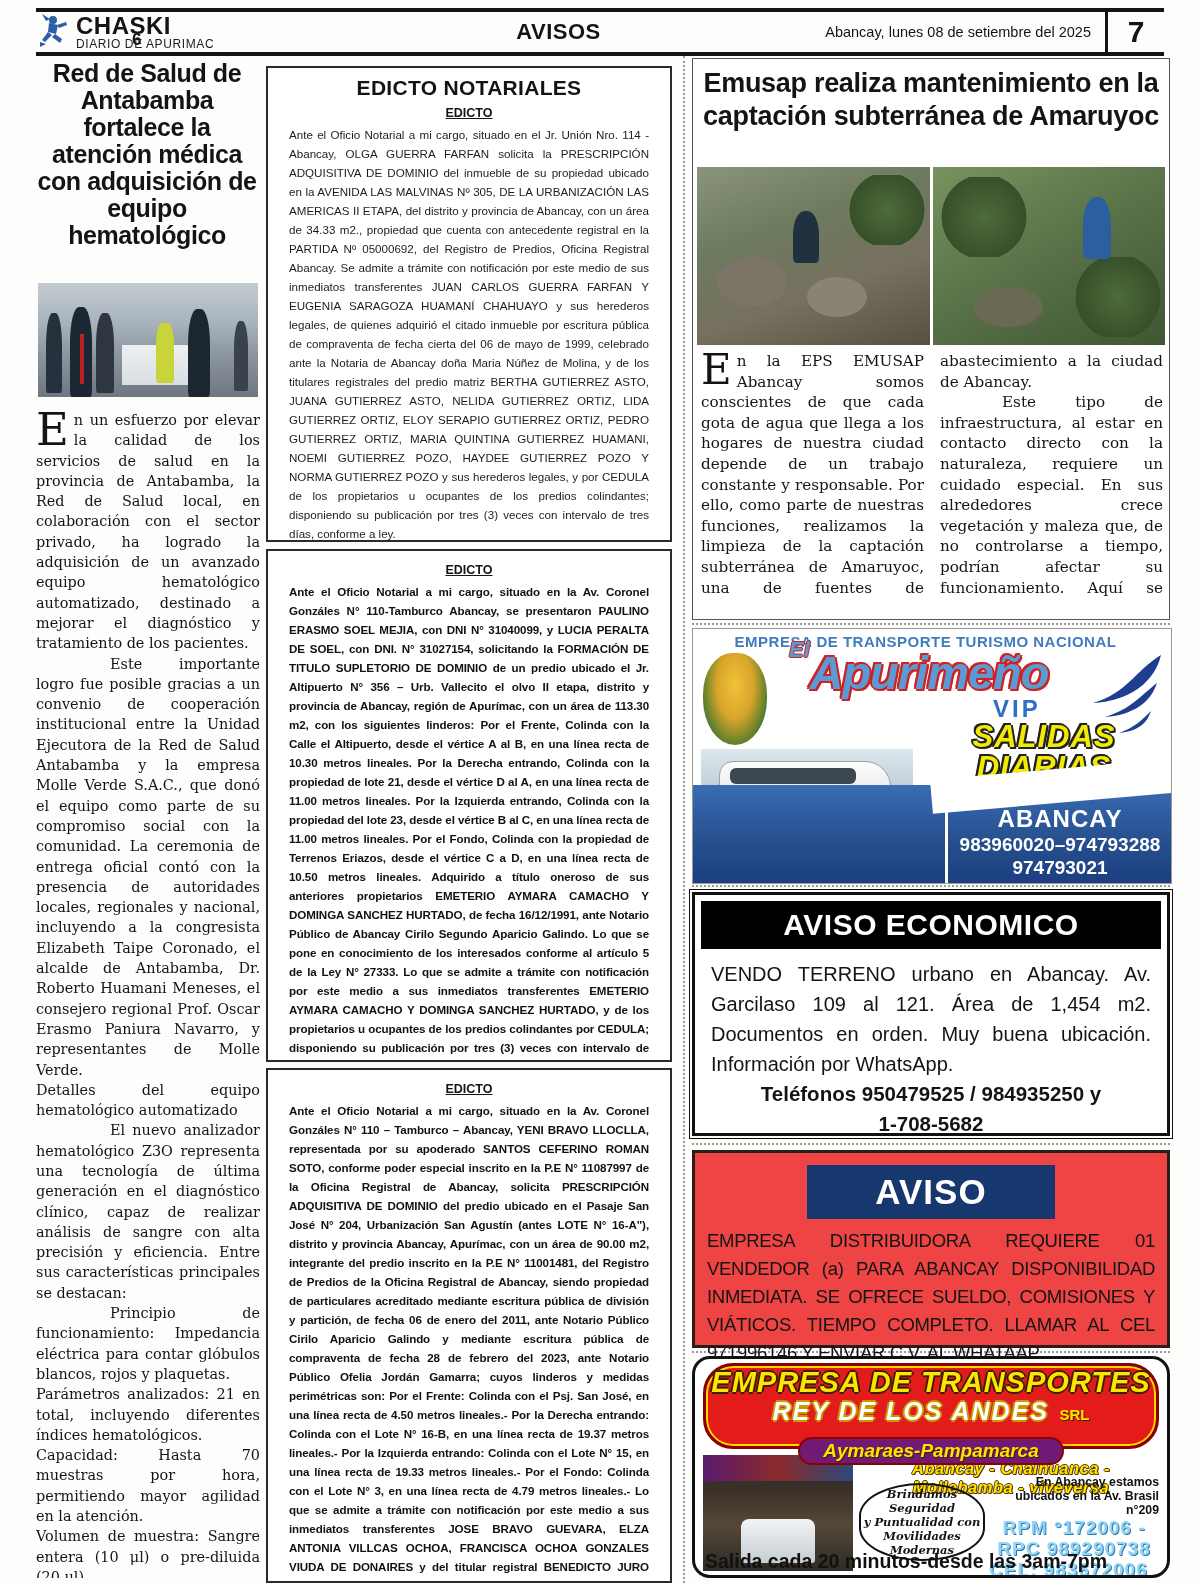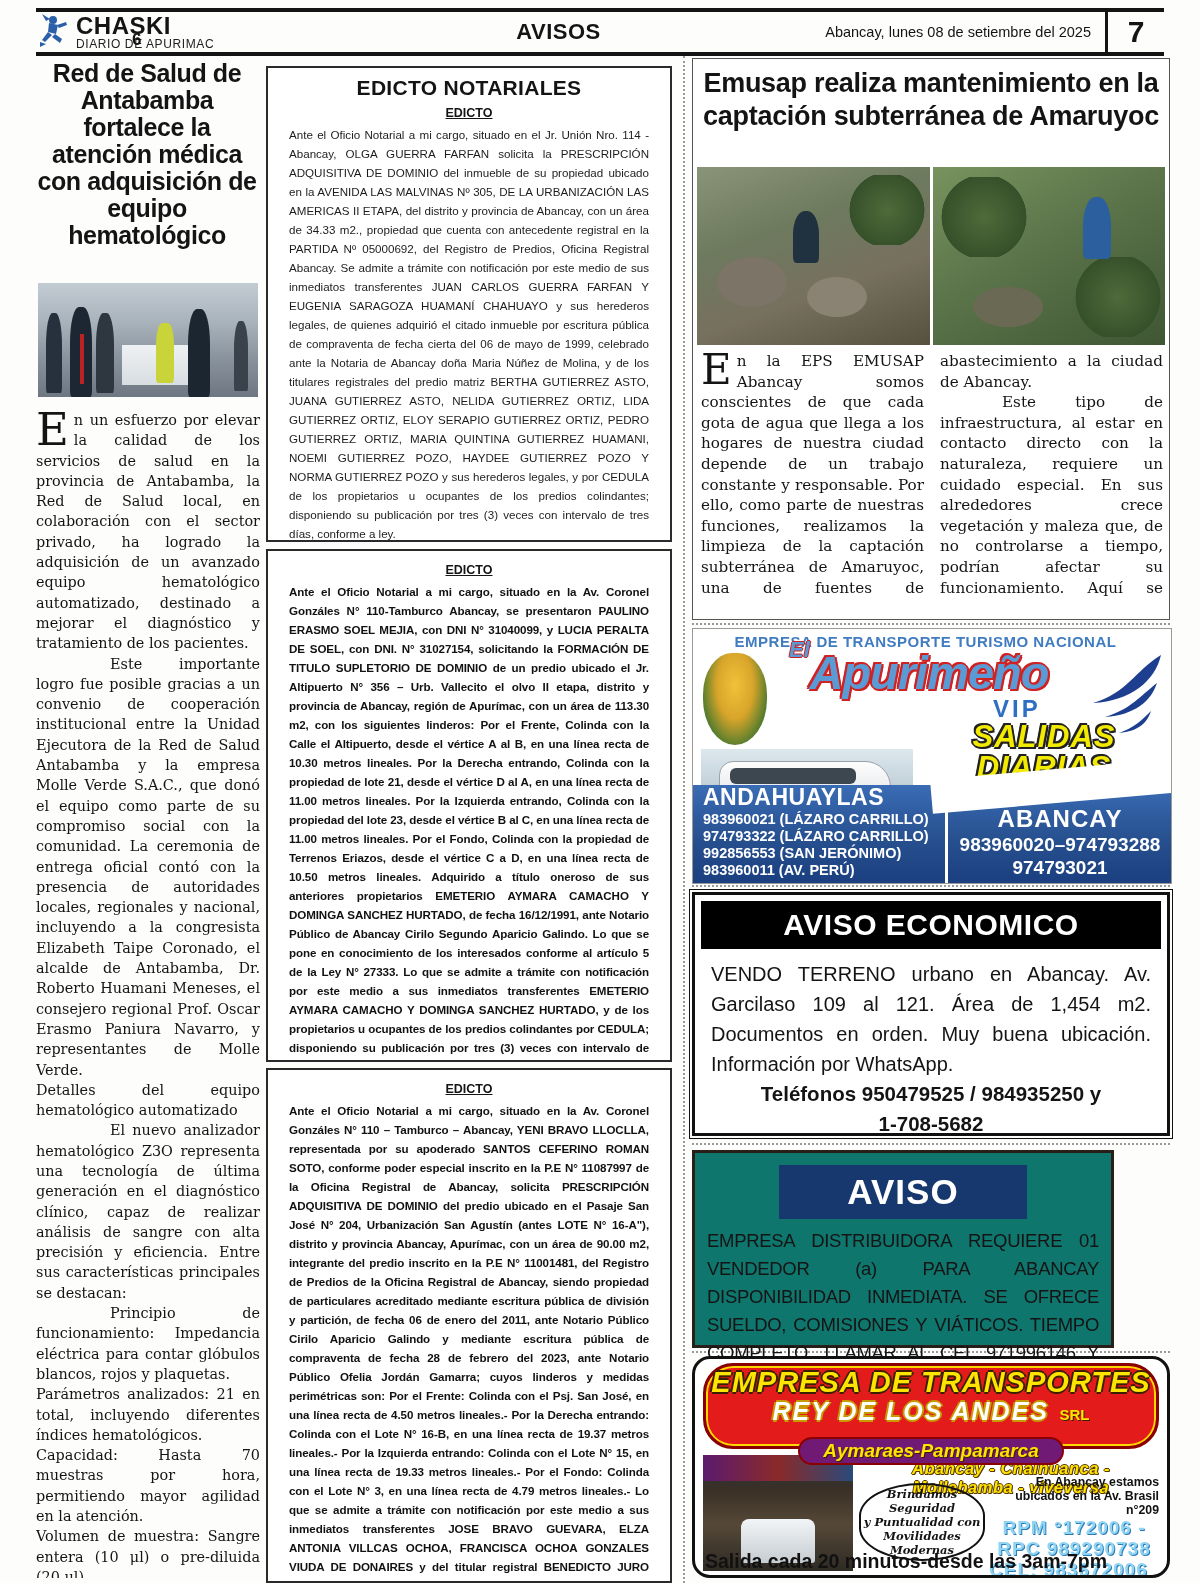--- a/index.html
+++ b/index.html
@@ -110,22 +110,22 @@
   .ap-city2{font-weight:800;font-size:24px;letter-spacing:1px;}
   .ap-phone2{font-weight:800;font-size:19px;line-height:23px;}
   
   .ae{position:absolute;left:692px;top:892px;width:478px;height:244px;border:3px solid #111;
       outline:1px solid #111;outline-offset:2px;background:#fff;box-sizing:border-box;}
   .ae-hd{margin:6px;background:#000;color:#fff;text-align:center;font-size:30px;font-weight:800;
          height:48px;line-height:48px;letter-spacing:.5px;}
   .ae-body{padding:4px 16px 0;font-size:20px;line-height:30px;text-align:justify;}
   .ae-ph{text-align:center;font-weight:800;font-size:20.5px;line-height:30px;}
   
-  .av{position:absolute;left:692px;top:1150px;width:422px;height:198px;border:3px solid #2a1f18;
-      background:#0f766e;box-sizing:border-box;}
+  .av{position:absolute;left:692px;top:1150px;width:478px;height:198px;border:3px solid #2a1f18;
+      background:#ef4444;box-sizing:border-box;}
   .av-hd{width:248px;margin:12px auto 8px;background:#16386e;color:#fff;text-align:center;
          font-size:35px;font-weight:800;height:54px;line-height:54px;letter-spacing:1px;}
   .av-body{padding:0 12px;font-size:18.5px;line-height:28px;text-align:justify;letter-spacing:-.3px;}
   
   .rey{position:absolute;left:692px;top:1356px;width:478px;height:222px;border:3px solid #111;
        border-radius:18px;background:#fff;box-sizing:border-box;overflow:hidden;}
   .rey-banner{position:relative;margin:4px 8px 0;height:86px;background:#e31b1b;
               border:3px solid #8a0000;border-radius:30px;box-shadow:0 0 0 2px #ffd700 inset;
               text-align:center;box-sizing:border-box;}
   .rey-l1{font-size:29px;line-height:32px;font-weight:800;font-style:italic;color:#ffe400;letter-spacing:1px;
@@ -296,27 +296,20 @@
         </g>
       </svg>
     </div>
     <div class="ap-van-scene">
       <div class="ap-van"></div>
     </div>
     <div class="ap-salidas">SALIDAS DIARIAS</div>
     <div class="ap-reco">RECOJO Y ENTREGA DE ENCOMIENDAS A DOMICILIO LAS 24 HORAS</div>
     <div class="ap-band"></div>
     <div class="ap-wedge"></div>
-    <div class="ap-anda">
-      <div class="ap-city">ANDAHUAYLAS</div>
-      <div class="ap-phone">983960021 (LÁZARO CARRILLO)</div>
-      <div class="ap-phone">974793322 (LÁZARO CARRILLO)</div>
-      <div class="ap-phone">992856553 (SAN JERÓNIMO)</div>
-      <div class="ap-phone">983960011 (AV. PERÚ)</div>
-    </div>
     <div class="ap-div"></div>
     <div class="ap-abancay">
       <div class="ap-city2">ABANCAY</div>
       <div class="ap-phone2">983960020–974793288</div>
       <div class="ap-phone2">974793021</div>
     </div>
   </div>
 
   <div class="ae">
     <div class="ae-hd">AVISO ECONOMICO</div>

